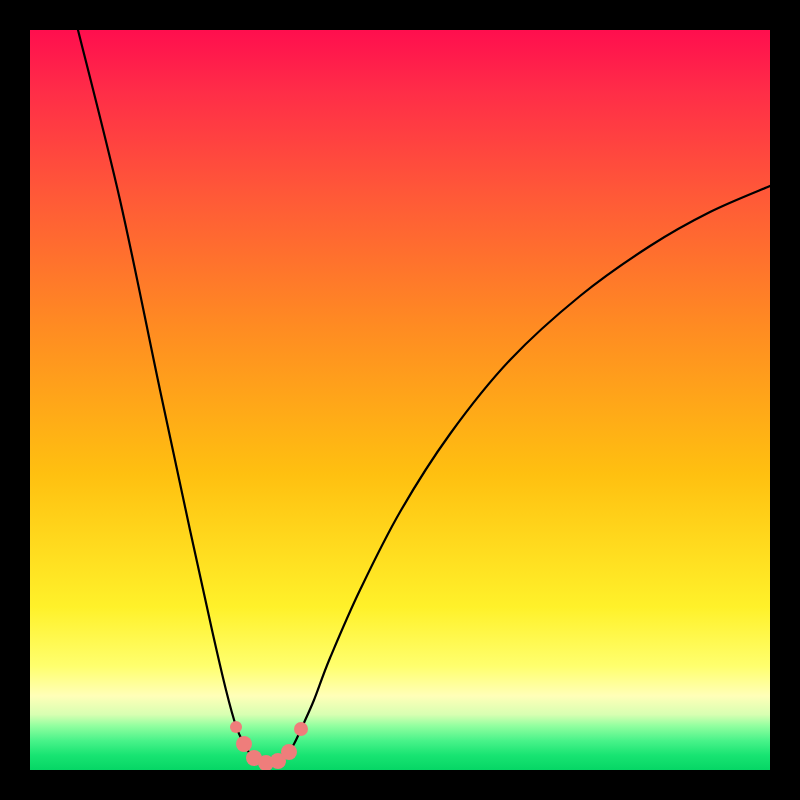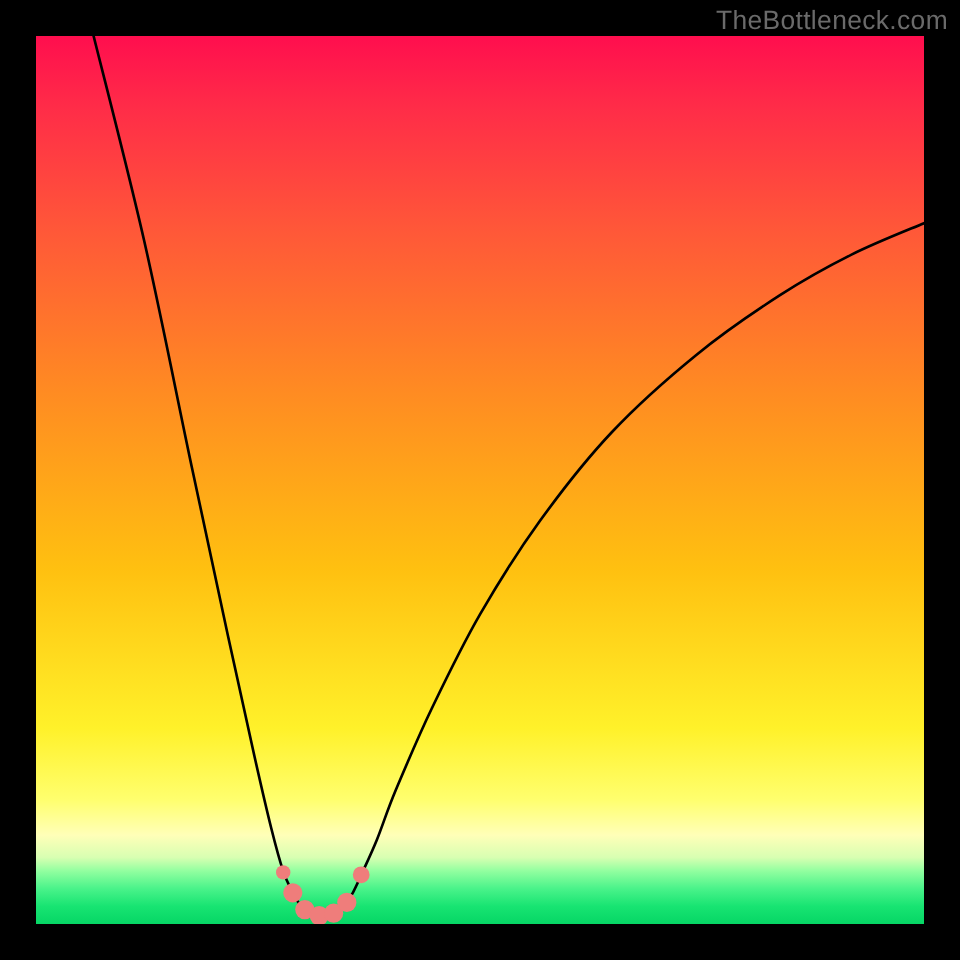--- a/index.html
+++ b/index.html
@@ -53,21 +53,20 @@
     position: absolute;
     inset: 0;
     width: 100%;
     height: 100%;
   }
 </style>
 </head>
 <body>
 
 <div class="frame">
-  <div class="watermark">TheBottleneck.com</div>
 
   <div class="plot">
     <svg class="curve" viewBox="0 0 740 740" preserveAspectRatio="none">
       <path id="curve-path" fill="none" stroke="#000000" stroke-width="2.2" stroke-linecap="round" stroke-linejoin="round" d="M 48 0 C 55.0 28.3, 76.3 110.0, 90 170 C 103.7 230.0, 118.3 305.0, 130 360 C 141.7 415.0, 151.3 460.0, 160 500 C 168.7 540.0, 176.0 573.3, 182 600 C 188.0 626.7, 192.0 644.0, 196 660 C 200.0 676.0, 203.0 687.0, 206 696 C 209.0 705.0, 211.7 709.3, 214 714 C 216.3 718.7, 218.0 721.3, 220 724 C 222.0 726.7, 224.0 728.5, 226 730 C 228.0 731.5, 230.0 732.3, 232 733 C 234.0 733.7, 236.0 734.0, 238 734 C 240.0 734.0, 242.0 733.7, 244 733 C 246.0 732.3, 247.8 731.5, 250 730 C 252.2 728.5, 254.7 726.7, 257 724 C 259.3 721.3, 261.5 718.5, 264 714 C 266.5 709.5, 268.7 704.3, 272 697 C 275.3 689.7, 279.3 681.5, 284 670 C 288.7 658.5, 292.3 646.3, 300 628 C 307.7 609.7, 318.3 584.3, 330 560 C 341.7 535.7, 355.0 508.0, 370 482 C 385.0 456.0, 401.7 429.3, 420 404 C 438.3 378.7, 458.3 353.0, 480 330 C 501.7 307.0, 526.7 285.0, 550 266 C 573.3 247.0, 598.3 230.0, 620 216 C 641.7 202.0, 660.0 192.0, 680 182 C 700.0 172.0, 730.0 160.3, 740 156"></path>
       <g id="markers">
           <circle cx="206" cy="697" r="6" fill="#ef7d7b"></circle>
           <circle cx="214" cy="714" r="8" fill="#ef7d7b"></circle>
           <circle cx="224" cy="728" r="8" fill="#ef7d7b"></circle>
           <circle cx="236" cy="733" r="8" fill="#ef7d7b"></circle>
           <circle cx="248" cy="731" r="8" fill="#ef7d7b"></circle>

